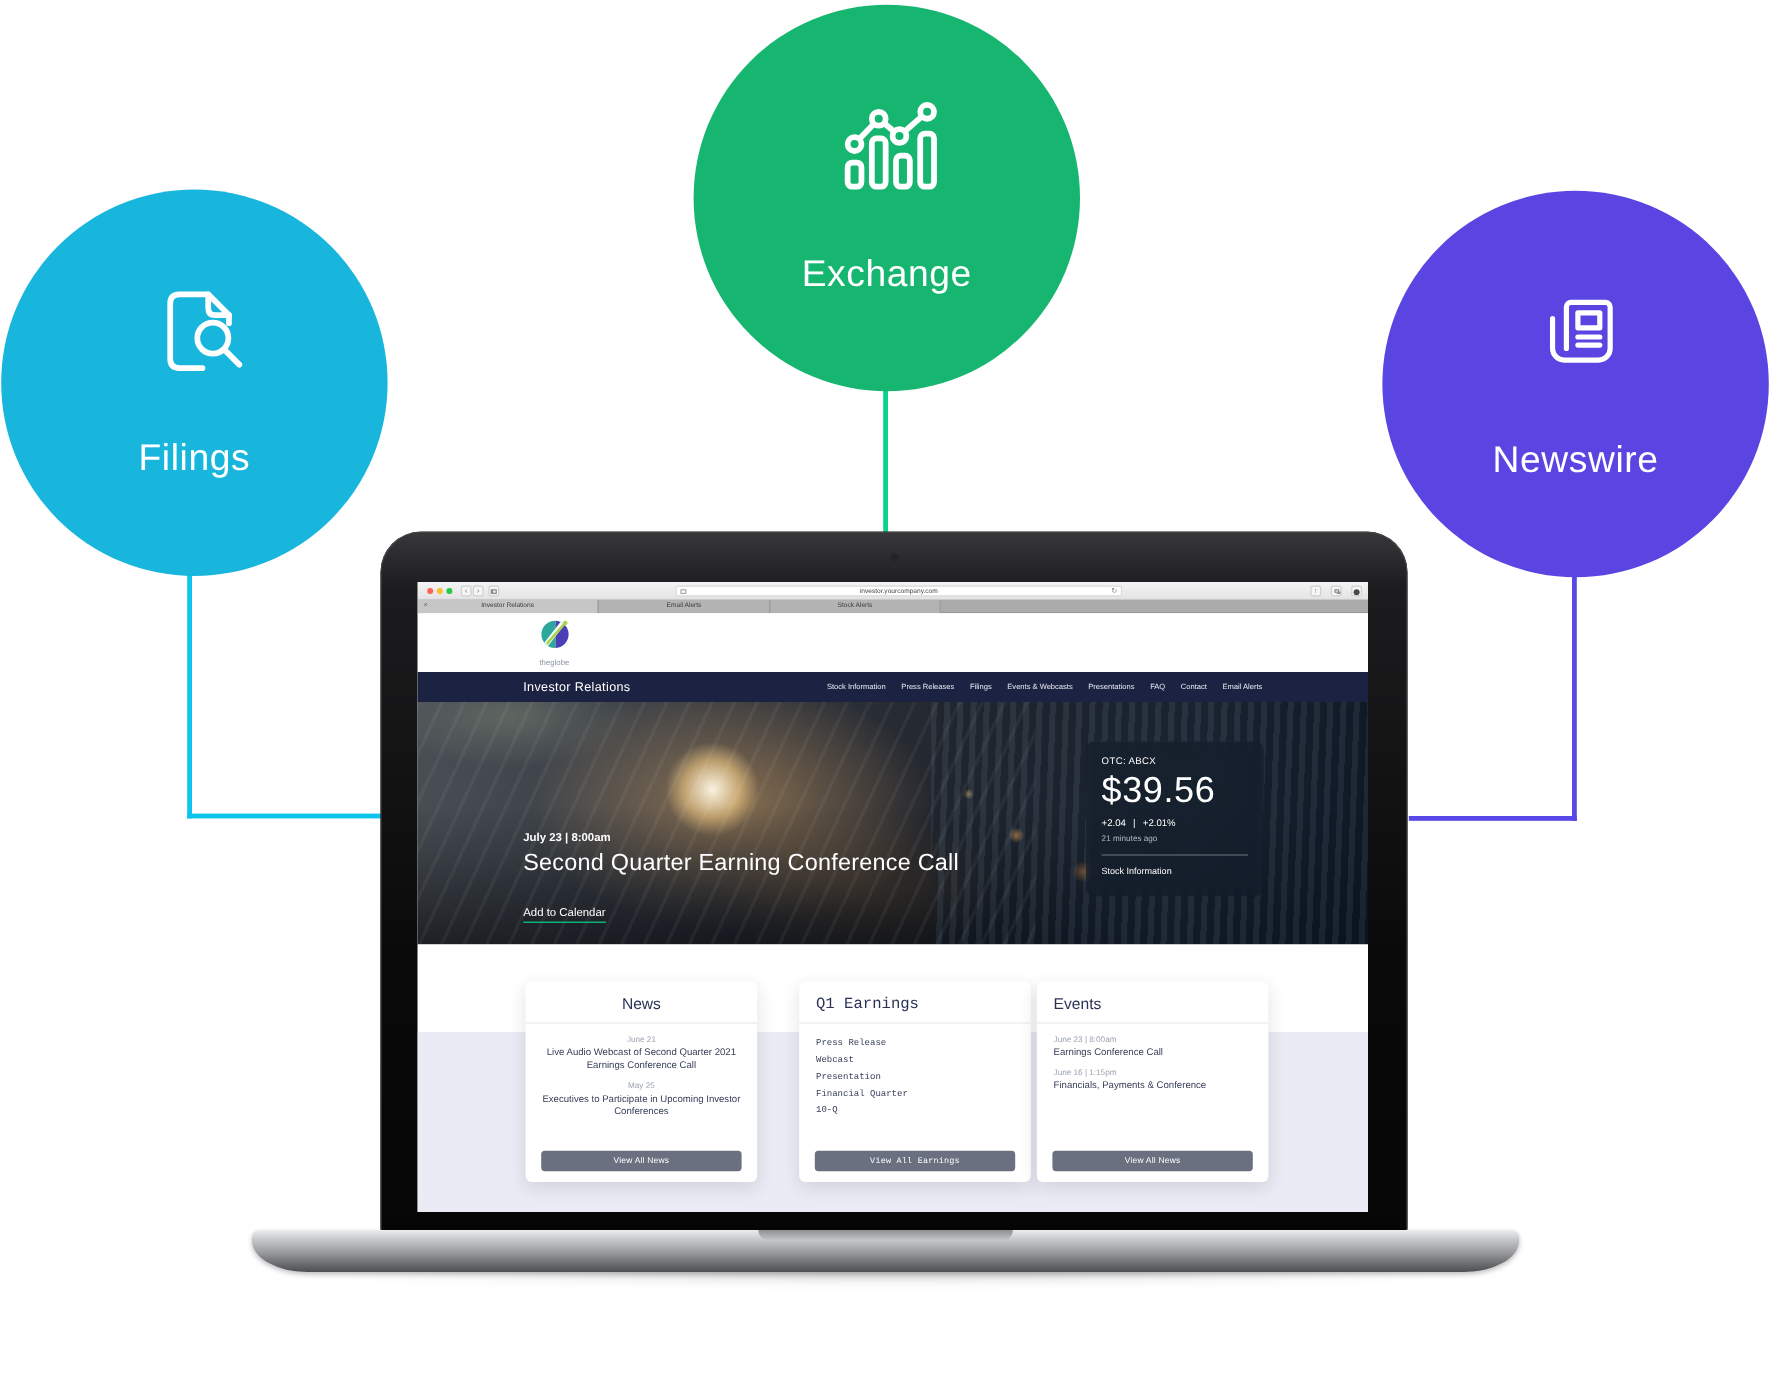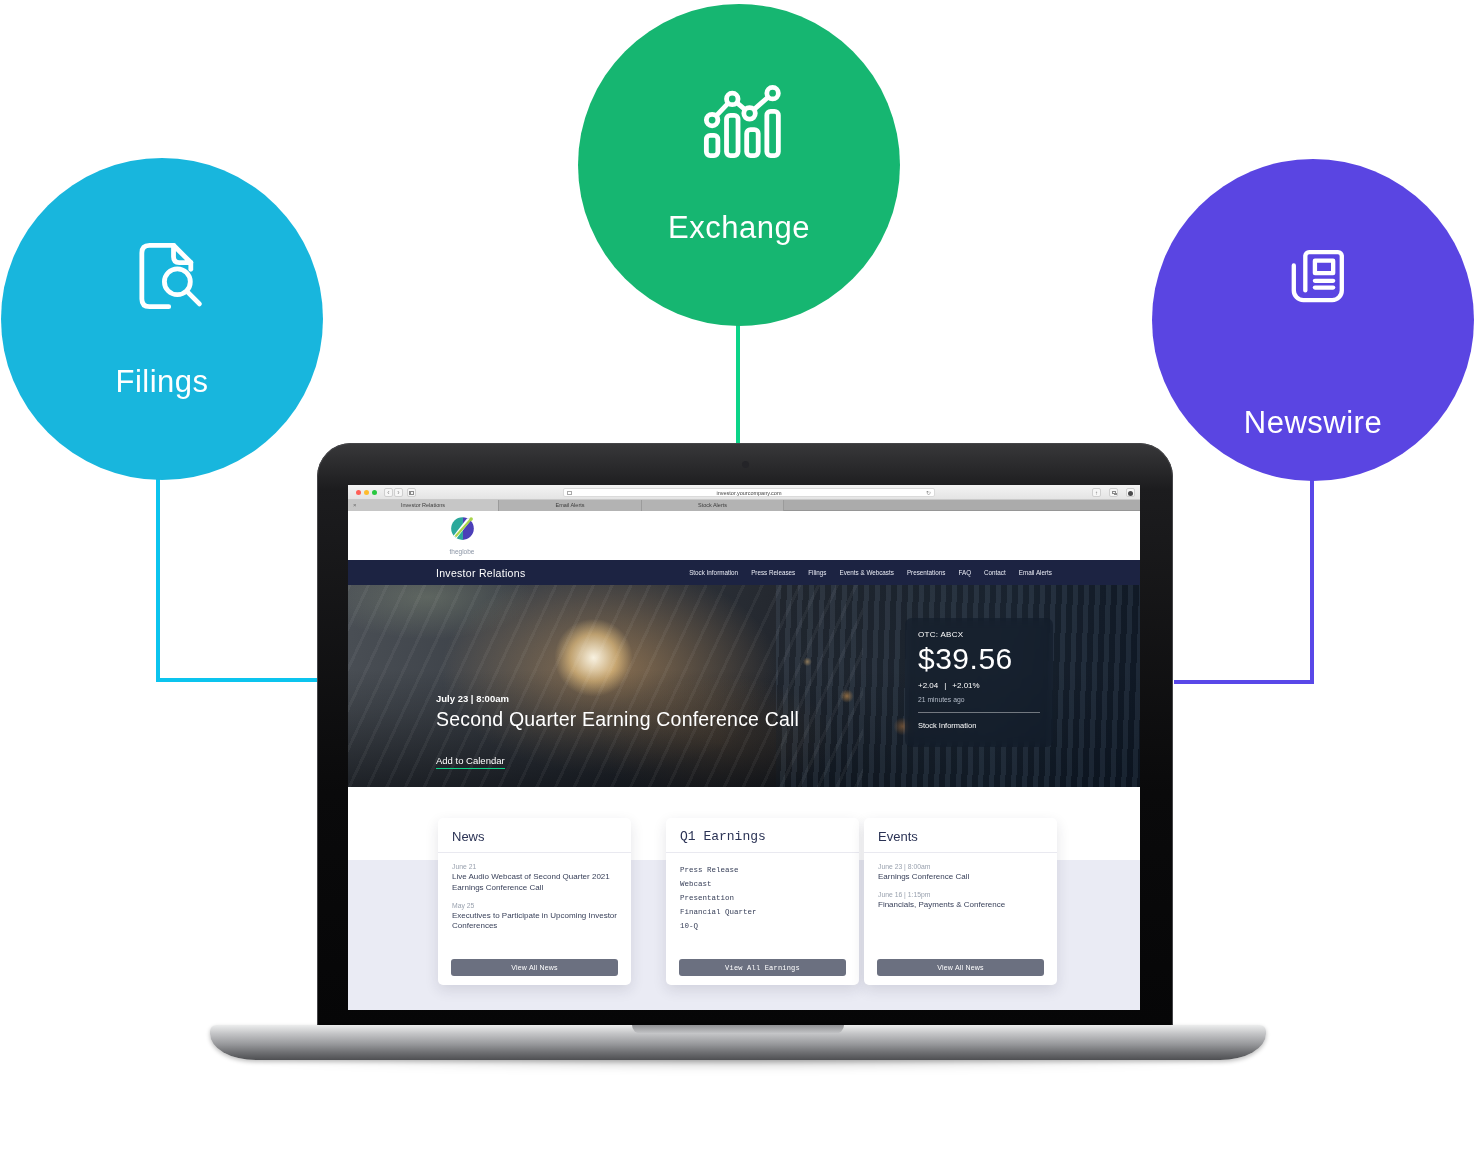--- a/index.html
+++ b/index.html
@@ -6,21 +6,21 @@
   body { background:#fff; font-family:"Liberation Sans", sans-serif; }
   .stage { position:relative; width:1476px; height:1160px; background:#fff; overflow:hidden; }
 
   
   .feature { position:absolute; width:322px; height:322px; border-radius:50%;
              display:flex; flex-direction:column; align-items:center; color:#fff; }
   .feature .f-icon { margin-top:70px; width:96px; height:96px; }
   .feature .f-label { margin-top:40px; font-size:31px; font-weight:500; letter-spacing:.5px; }
   .c-filings  { left:1px;    top:158px; background:#18b6dd; }
   .c-exchange { left:578px;  top:4px;   background:#16b671; }
-  .c-newswire { left:1152px; top:159px; background:#5a45e2;gap:40px; }
+  .c-newswire { left:1152px; top:159px; background:#5a45e2; }
 
   
   .line { position:absolute; }
   .ln-filings-v  { left:156px; top:478px; width:4px;  height:204px; background:#0cc4ee; }
   .ln-filings-h  { left:156px; top:678px; width:164px; height:4px;  background:#0cc4ee; }
   .ln-exchange-v { left:736px; top:322px; width:4px;  height:128px; background:#0bd488; }
   .ln-newswire-v { left:1310px; top:478px; width:4px; height:206px; background:#5948e8; }
   .ln-newswire-h { left:1174px; top:680px; width:140px; height:4px; background:#5948e8; }
 
   
@@ -124,21 +124,21 @@
   .stk-change { margin-top:5px; font-size:8px; display:flex; gap:6px; }
   .stk-updated { margin-top:6px; font-size:6.8px; color:#b3bbc8; }
   .stk-hr { margin-top:9px; border-top:1px solid rgba(255,255,255,.4); }
   .stk-link { margin-top:8px; font-size:7.5px; cursor:pointer; }
 
   
   .lower { position:absolute; left:0; top:302px; width:792px; height:223px; background:#fff; }
   .lavender { position:absolute; left:0; top:73px; width:792px; height:150px; background:#eaebf4; }
   .card { position:absolute; top:333px; width:193px; height:167px; background:#fff; border-radius:5px;
           box-shadow:0 5px 14px rgba(30,35,60,.12); }
-  .card-news { left:90px; } .card-earnings { left:318px;font-family:Liberation Mono, monospace; } .card-events { left:516px; }
+  .card-news { left:90px;text-align:center; } .card-earnings { left:318px;font-family:Liberation Mono, monospace; } .card-events { left:516px; }
   .card-title { padding:11px 14px 8px; font-size:13px; color:#2b3355; font-weight:500;
                 border-bottom:1px solid #e9e9f0; }
   .card-body { padding:10px 14px 0; }
   .item-date { font-size:6.8px; color:#9aa2af; margin-bottom:2px; }
   .item-text { font-size:8px; color:#39415a; line-height:1.35; margin-bottom:8px; cursor:pointer; }
   .earn-link { font-size:7.5px; color:#39415a; line-height:14px; cursor:pointer; }
   .card-btn { position:absolute; left:13px; right:13px; bottom:9px; height:17px; background:#6b7080;
               border-radius:3px; color:#fff; font-size:7px; display:flex; align-items:center;
               justify-content:center; cursor:pointer; letter-spacing:.2px; }
 </style>

